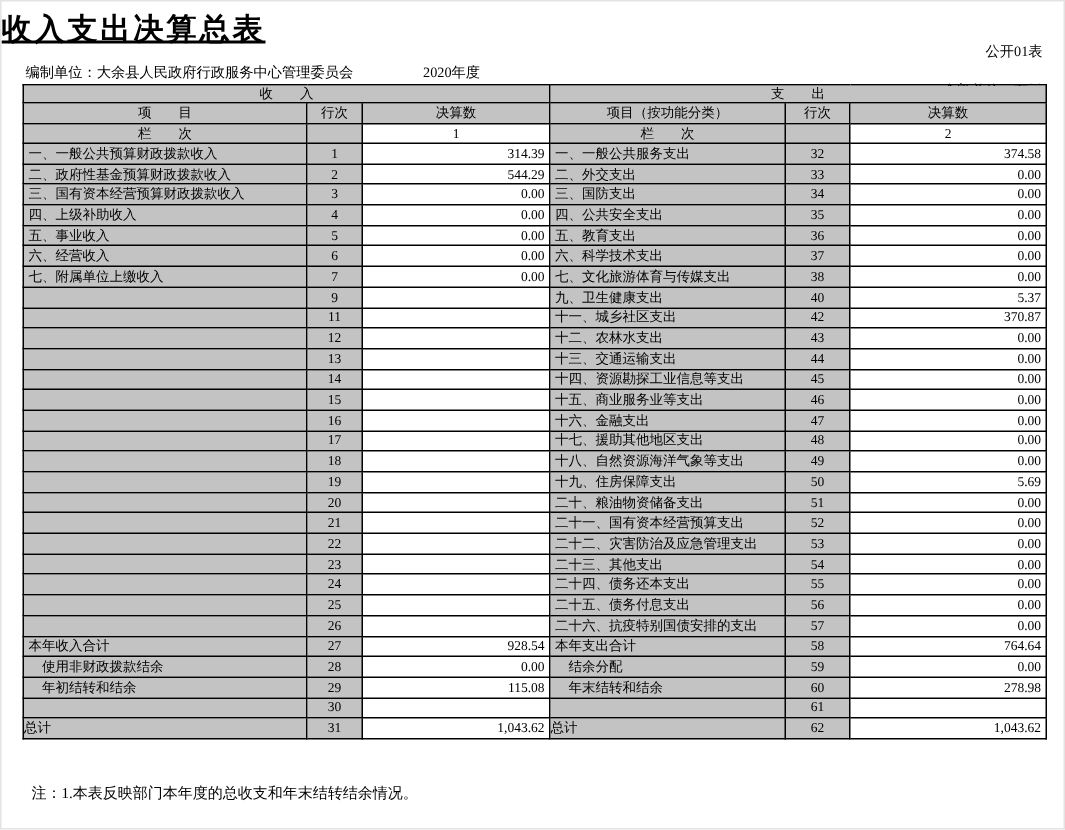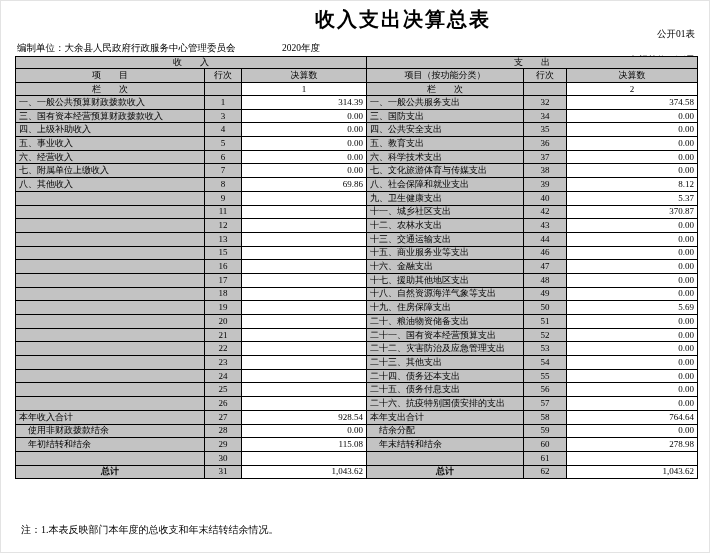--- a/index.html
+++ b/index.html
@@ -7,21 +7,21 @@
   body {
     background:#ffffff;
     font-family:"Liberation Serif", serif;
     color:#000;
     position:relative;
     overflow:hidden;
     border:1px solid #e3e3e3;
   }
   .page-title {
     position:absolute; top:5px; left:0; width:490px;
-    text-align:right; font-size:20px; font-weight:bold; letter-spacing:2px;
+    text-align:left; font-size:20px; font-weight:bold; letter-spacing:2px;text-decoration:underline;
   }
   .meta { font-size:9.5px; white-space:nowrap; }
   .doc-no      { position:absolute; top:27px; right:14px; text-align:center; }
   .amount-unit { position:absolute; top:41px; right:14px; text-align:right;margin-top:12px; }
   .unit-line   { position:absolute; top:41px; left:16px; }
   .year-line   { position:absolute; top:41px; left:281px; }
 
   table.main {
     position:absolute; top:55px; left:14px; width:682px;
     border-collapse:collapse; table-layout:fixed;
@@ -34,21 +34,21 @@
     padding:0;
   }
   tr.banner td { height:12px; }
   tr.heads  td { height:14px; }
   tr.lanci  td { height:13px;font-family:Liberation Serif, serif; }
   .g   { background:#c3c3c3; }
   .w   { background:#ffffff; }
   .lbl { text-align:left; padding-left:3px; }
   .ctr { text-align:center; }
   .val { text-align:right; padding-right:3px; }
-  tr.total td.lbl { text-align:center; padding-left:0; font-weight:bold; }
+  tr.total td.lbl { text-align:left; padding-left:0; font-weight:normal; }
   tr.total td.val { font-weight:normal; }
 
   .notes { position:absolute; top:522px; left:20px; font-size:10px; line-height:14.5px; }
   .notes .n2 { padding-left:13px;margin-top:40px; }
 </style>
 </head>
 <body>
 
 <div class="page-title">收入支出决算总表</div>
 <div class="meta doc-no">公开01表</div>
@@ -88,20 +88,28 @@
     </tr>
   <tr>
         <td class="g lbl">一、一般公共预算财政拨款收入</td>
         <td class="g ctr">1</td>
         <td class="w val">314.39</td>
         <td class="g lbl">一、一般公共服务支出</td>
         <td class="g ctr">32</td>
         <td class="w val">374.58</td>
       </tr>
       <tr>
+        <td class="g lbl">二、政府性基金预算财政拨款收入</td>
+        <td class="g ctr">2</td>
+        <td class="w val">544.29</td>
+        <td class="g lbl">二、外交支出</td>
+        <td class="g ctr">33</td>
+        <td class="w val">0.00</td>
+      </tr>
+      <tr>
         <td class="g lbl">三、国有资本经营预算财政拨款收入</td>
         <td class="g ctr">3</td>
         <td class="w val">0.00</td>
         <td class="g lbl">三、国防支出</td>
         <td class="g ctr">34</td>
         <td class="w val">0.00</td>
       </tr>
       <tr>
         <td class="g lbl">四、上级补助收入</td>
         <td class="g ctr">4</td>
@@ -126,28 +134,20 @@
         <td class="g ctr">37</td>
         <td class="w val">0.00</td>
       </tr>
       <tr>
         <td class="g lbl">七、附属单位上缴收入</td>
         <td class="g ctr">7</td>
         <td class="w val">0.00</td>
         <td class="g lbl">七、文化旅游体育与传媒支出</td>
         <td class="g ctr">38</td>
         <td class="w val">0.00</td>
-      </tr>
-      <tr>
-        <td class="g lbl">八、其他收入</td>
-        <td class="g ctr">8</td>
-        <td class="w val">69.86</td>
-        <td class="g lbl">八、社会保障和就业支出</td>
-        <td class="g ctr">39</td>
-        <td class="w val">8.12</td>
       </tr>
       <tr>
         <td class="g lbl"></td>
         <td class="g ctr">9</td>
         <td class="w val"></td>
         <td class="g lbl">九、卫生健康支出</td>
         <td class="g ctr">40</td>
         <td class="w val">5.37</td>
       </tr>
       <tr>
@@ -165,20 +165,28 @@
         <td class="g lbl">十二、农林水支出</td>
         <td class="g ctr">43</td>
         <td class="w val">0.00</td>
       </tr>
       <tr>
         <td class="g lbl"></td>
         <td class="g ctr">13</td>
         <td class="w val"></td>
         <td class="g lbl">十三、交通运输支出</td>
         <td class="g ctr">44</td>
+        <td class="w val">0.00</td>
+      </tr>
+      <tr>
+        <td class="g lbl"></td>
+        <td class="g ctr">14</td>
+        <td class="w val"></td>
+        <td class="g lbl">十四、资源勘探工业信息等支出</td>
+        <td class="g ctr">45</td>
         <td class="w val">0.00</td>
       </tr>
       <tr>
         <td class="g lbl"></td>
         <td class="g ctr">15</td>
         <td class="w val"></td>
         <td class="g lbl">十五、商业服务业等支出</td>
         <td class="g ctr">46</td>
         <td class="w val">0.00</td>
       </tr>

